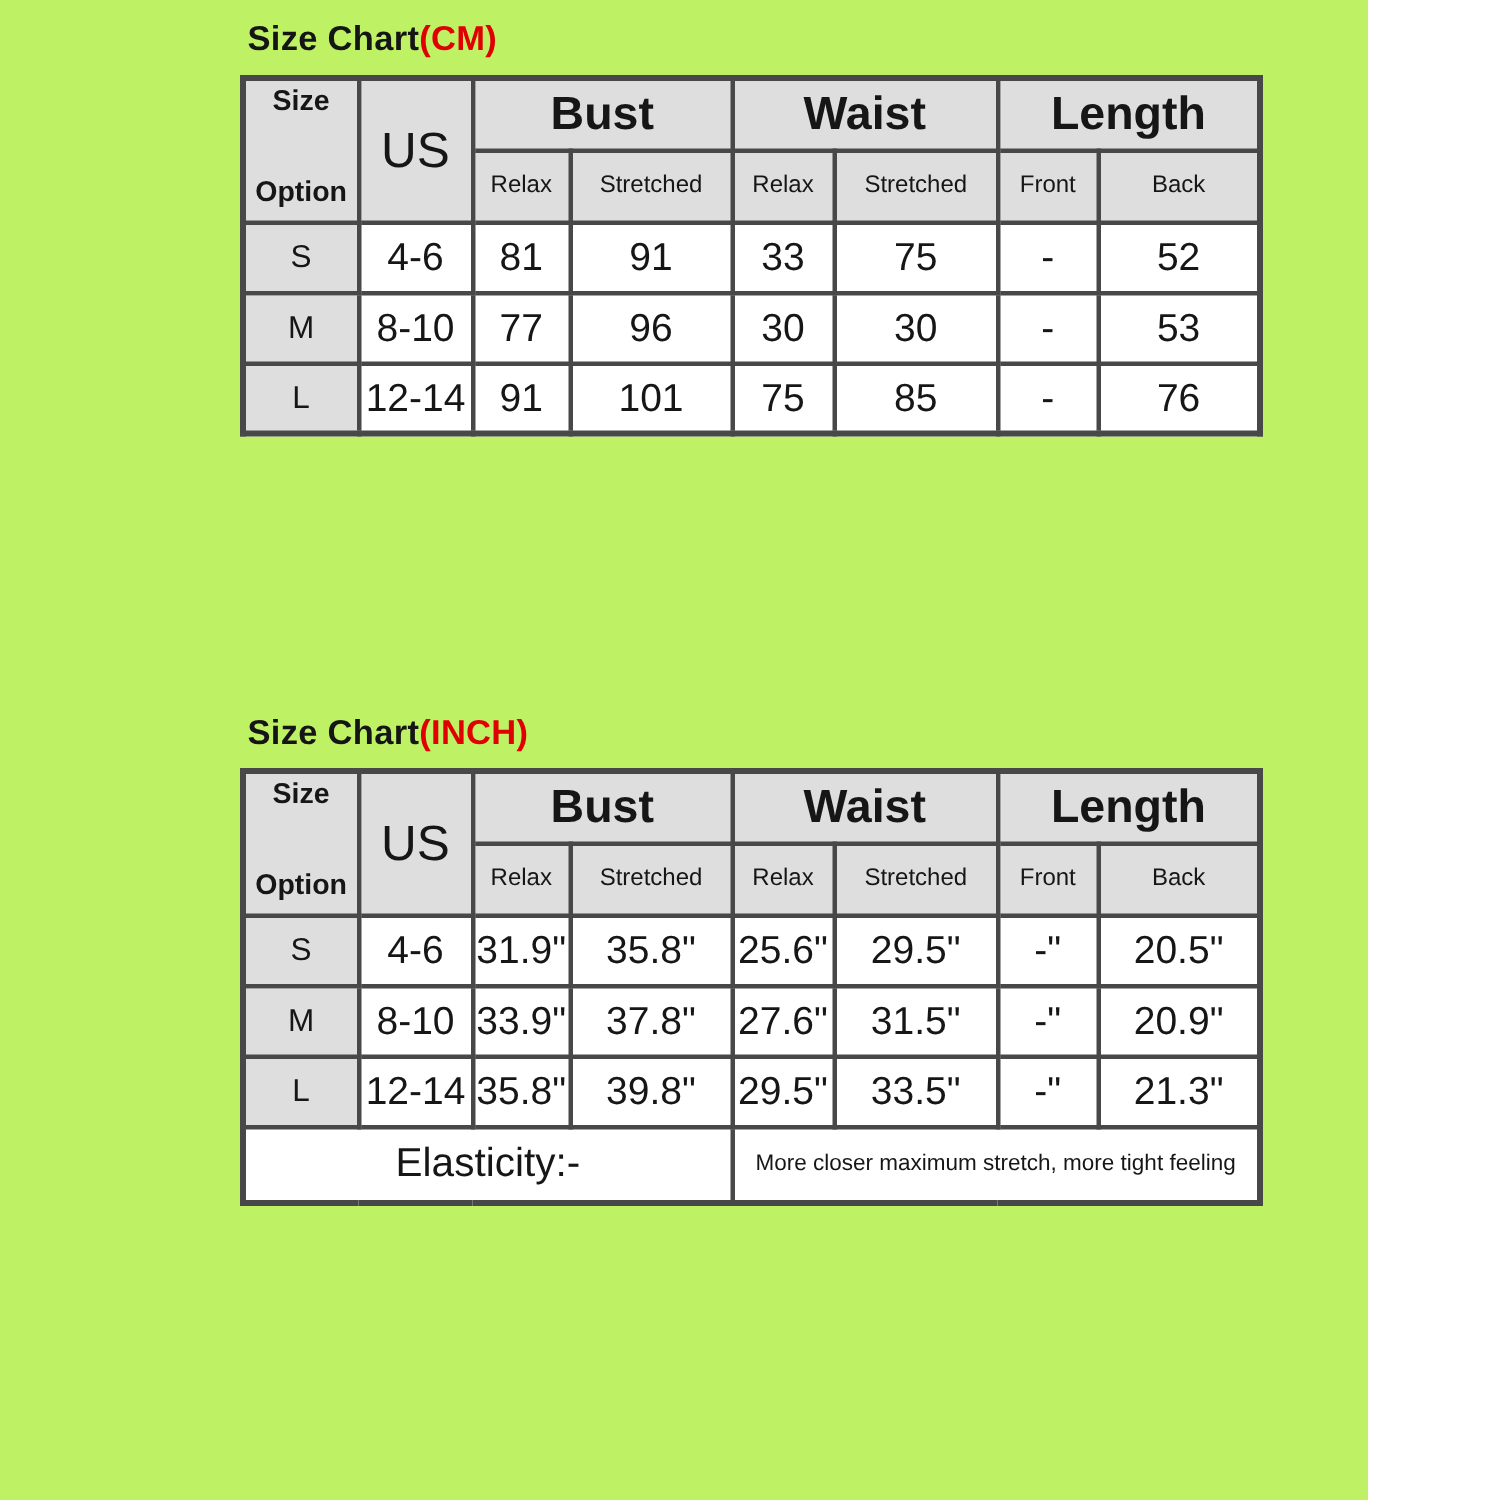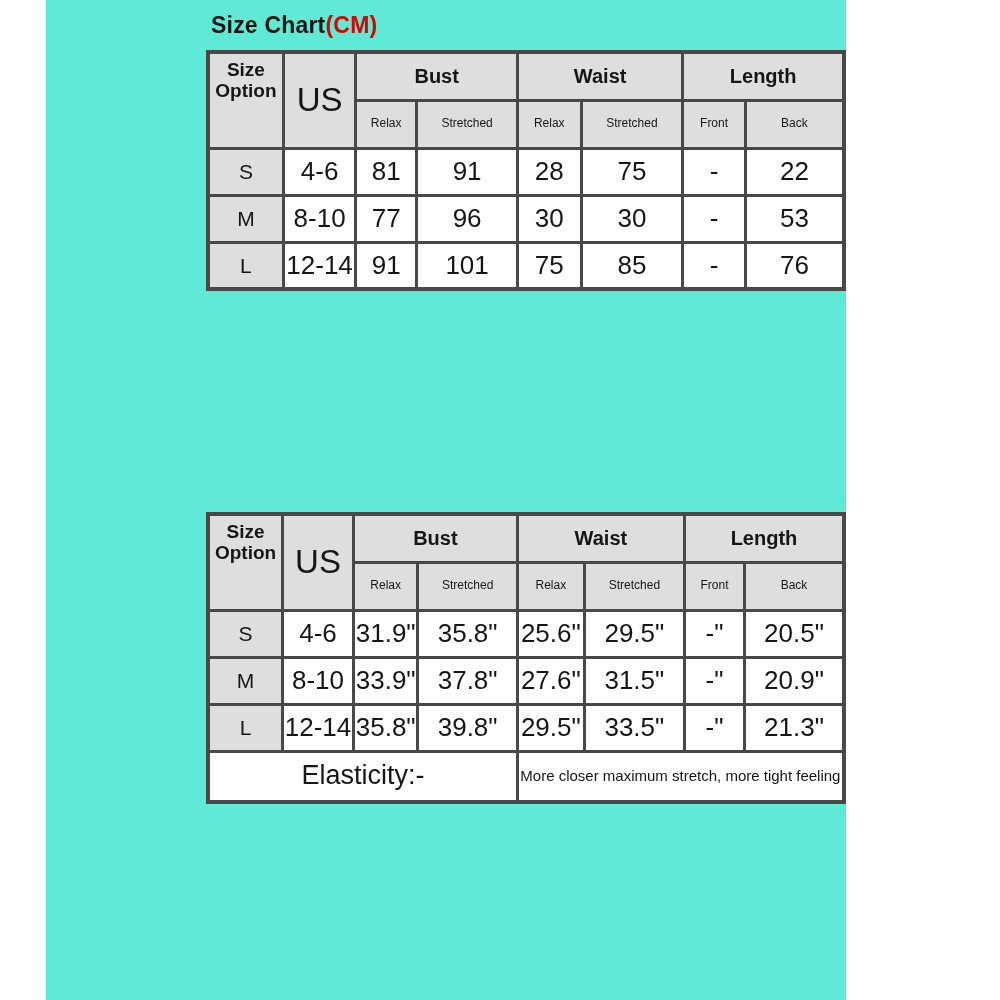--- a/index.html
+++ b/index.html
@@ -5,25 +5,24 @@
   html, body {
     margin: 0;
     padding: 0;
     background: #ffffff;
     width: 1000px;
     height: 1000px;
     font-family: "Liberation Sans", sans-serif;
   }
   .page {
     position: relative;
-    width: 800px;
+    width: 912px;
     height: 1000px;
-    background: #5eead4;
+    background: #bef264;
     overflow: hidden;
-    margin-left: 46px;
   }
   .chart-title {
     position: absolute;
     left: 165px;
     margin: 0;
     font-size: 23px;
     font-weight: bold;
     color: #151515;
     white-space: nowrap;
     letter-spacing: 0.2px;
@@ -56,29 +55,30 @@
   .size-table td { background: #ffffff; }
 
   tr.head-row { height: 48px; }
   tr.data-row { height: 47px; }
   tr.footer-row { height: 51px; }
 
   th.size-option-cell { font-weight: bold; font-size: 19px; }
   .stack {
     display: flex;
     flex-direction: column;
-    justify-content: flex-start;
+    justify-content: flex-end;
     align-items: center;
     height: 86px;
     padding: 3px 0;
     box-sizing: border-box;
+    gap: 40px;
   }
   th.us-cell    { font-size: 33px; }
-  th.group-cell { font-size: 20px; font-weight: bold; }
-  th.sub-cell   { font-size: 12px; text-align: center; }
+  th.group-cell { font-size: 31px; font-weight: bold; }
+  th.sub-cell   { font-size: 16px; text-align: center; }
 
   td.size-cell  { background: #dedede; font-size: 21px; }
   td.value-cell { font-size: 26px; }
 
   td.footer-label-cell { font-size: 27px; }
   td.footer-note-cell  { font-size: 15px; }
 </style>
 </head>
 <body>
 
@@ -118,24 +118,24 @@
         <th class="sub-cell">Front</th>
         <th class="sub-cell">Back</th>
       </tr>
     </thead>
     <tbody>
       <tr class="data-row">
         <td class="size-cell">S</td>
         <td class="value-cell">4-6</td>
         <td class="value-cell">81</td>
         <td class="value-cell">91</td>
-        <td class="value-cell">28</td>
+        <td class="value-cell">33</td>
         <td class="value-cell">75</td>
         <td class="value-cell">-</td>
-        <td class="value-cell">22</td>
+        <td class="value-cell">52</td>
       </tr>
       <tr class="data-row">
         <td class="size-cell">M</td>
         <td class="value-cell">8-10</td>
         <td class="value-cell">77</td>
         <td class="value-cell">96</td>
         <td class="value-cell">30</td>
         <td class="value-cell">30</td>
         <td class="value-cell">-</td>
         <td class="value-cell">53</td>
@@ -146,20 +146,21 @@
         <td class="value-cell">91</td>
         <td class="value-cell">101</td>
         <td class="value-cell">75</td>
         <td class="value-cell">85</td>
         <td class="value-cell">-</td>
         <td class="value-cell">76</td>
       </tr>
     </tbody>
   </table>
 
+  <h2 class="chart-title" id="title-inch"><span>Size Chart</span><span class="title-unit">(INCH)</span></h2>
 
   <table class="size-table" id="table-inch">
     <colgroup>
       <col style="width:77px">
         <col style="width:76px">
         <col style="width:65px">
         <col style="width:108px">
       <col style="width:68px">
         <col style="width:109px">
         <col style="width:67px">

